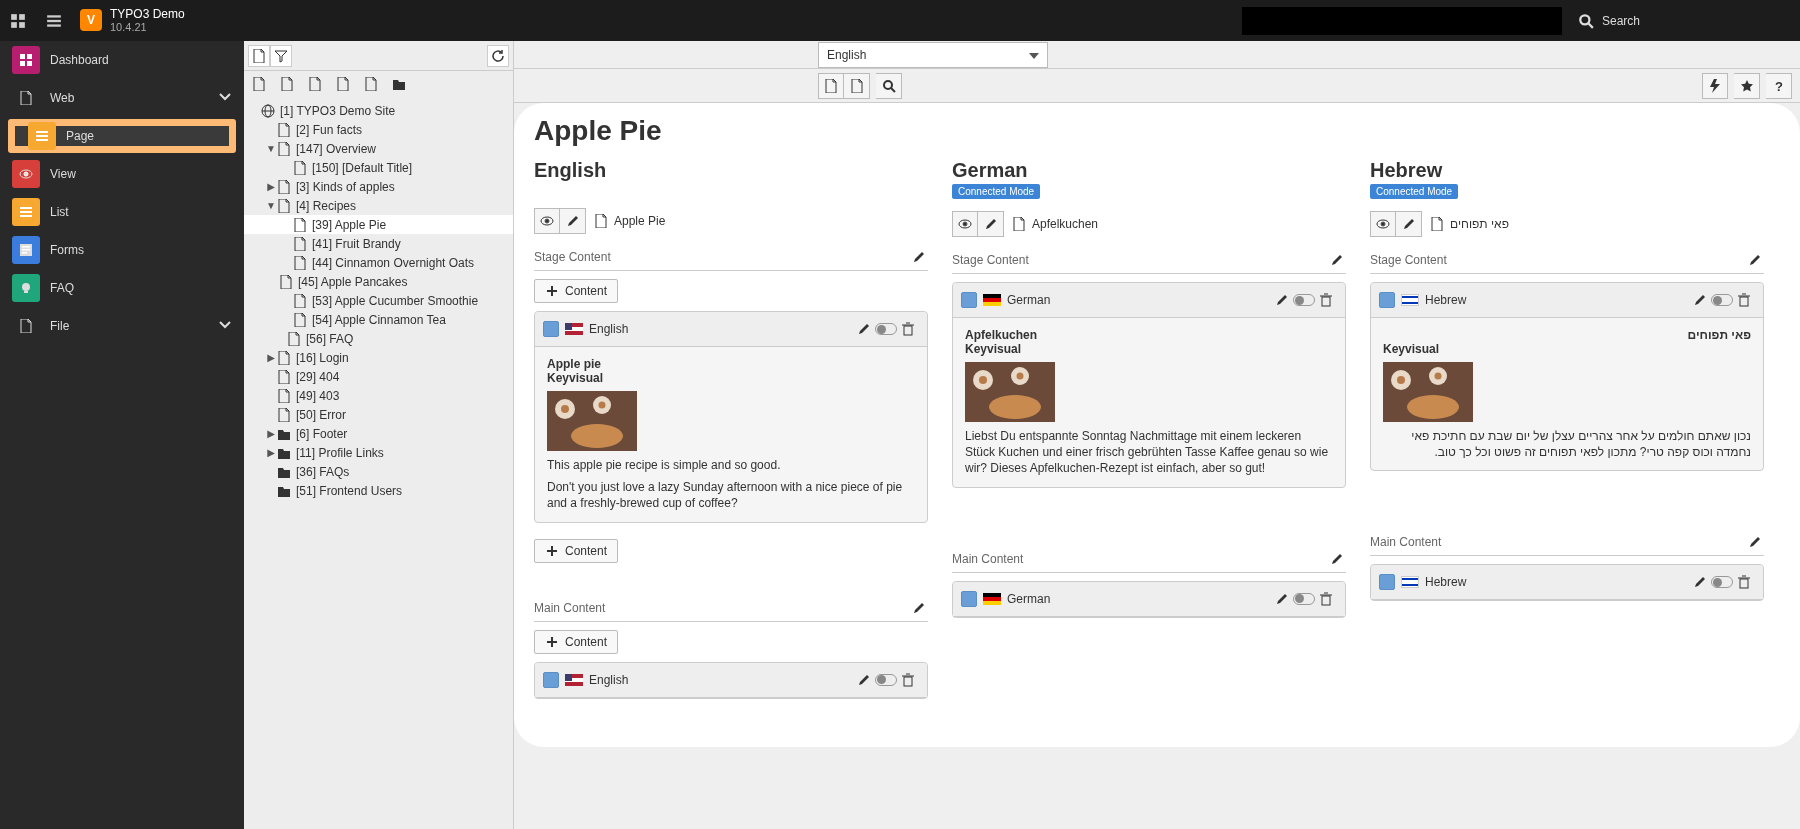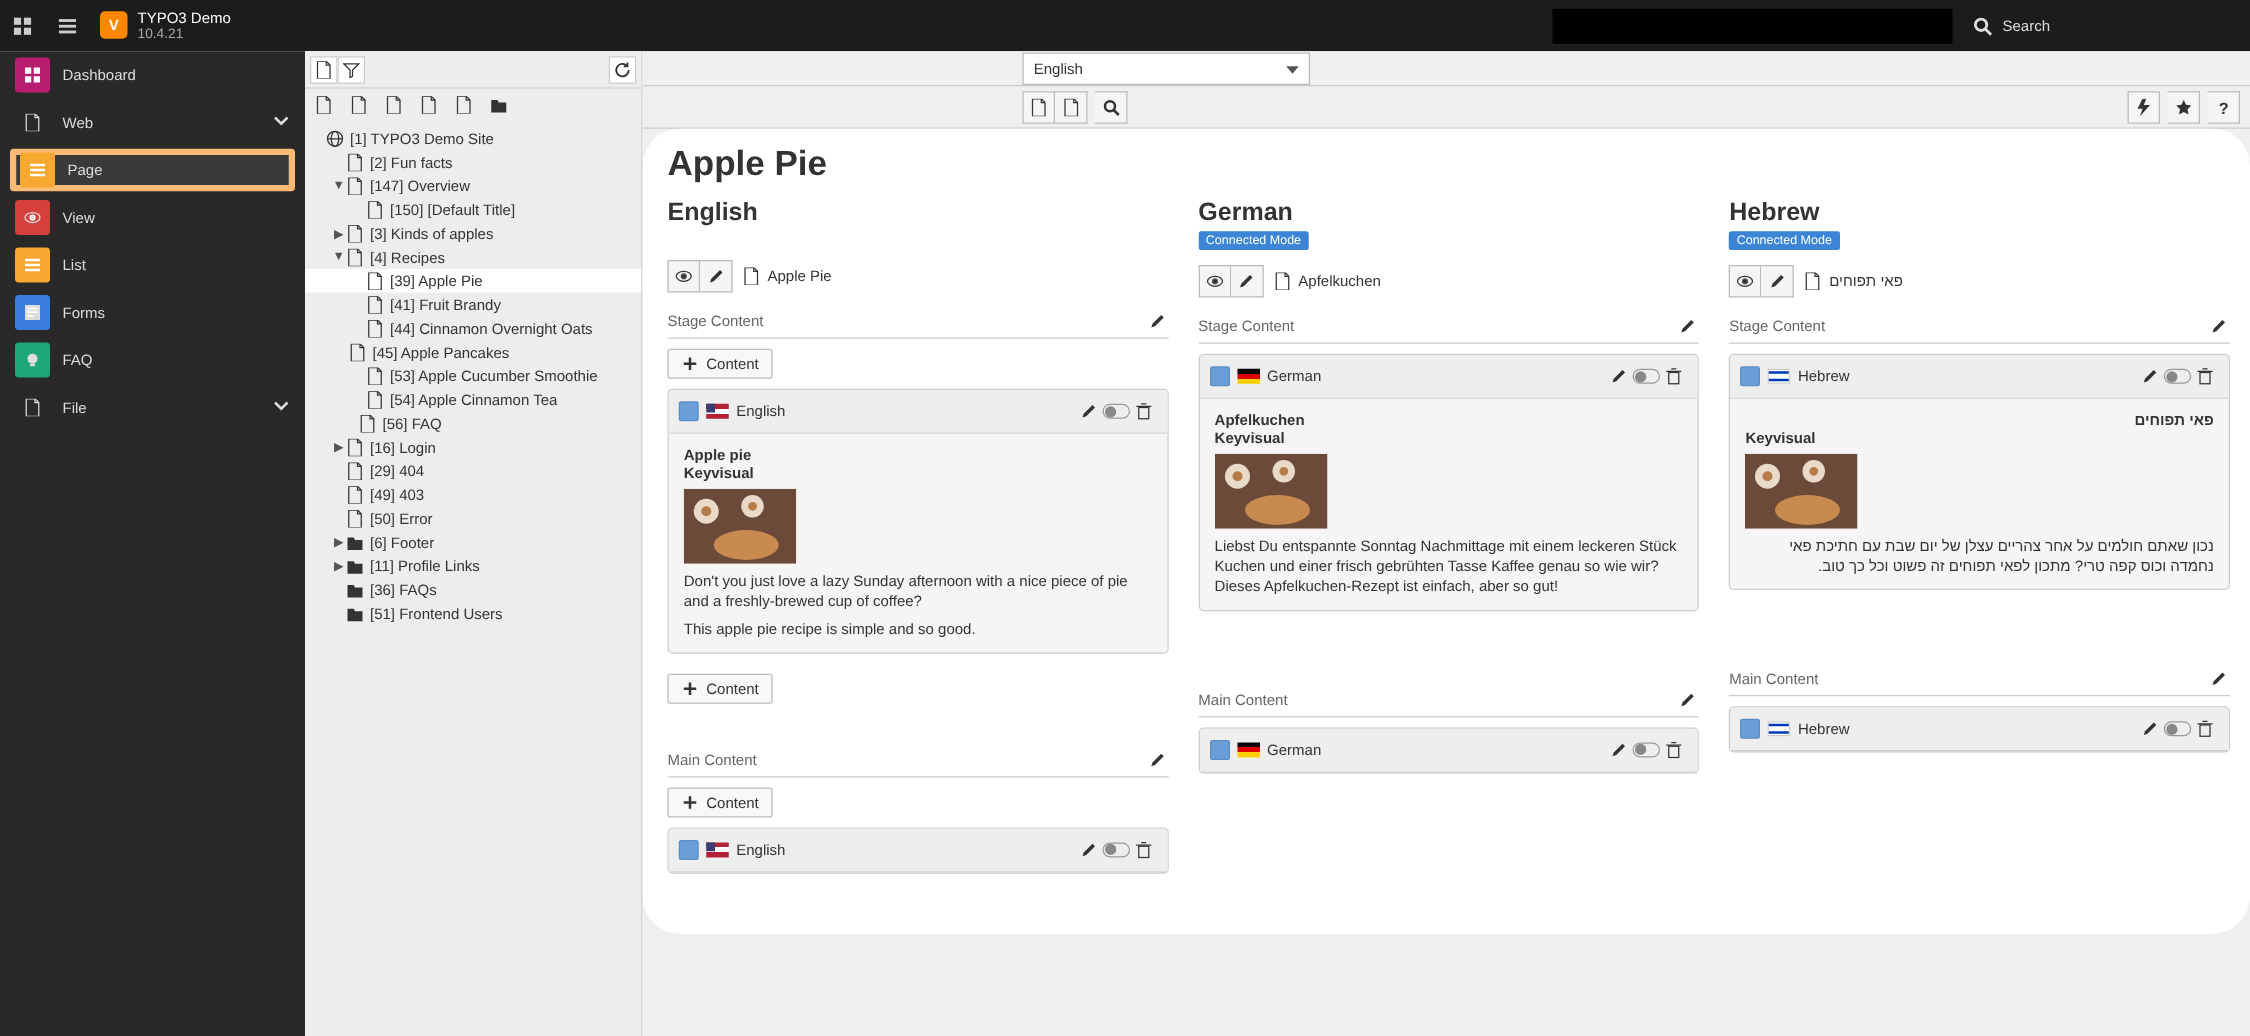--- a/index.html
+++ b/index.html
@@ -23,21 +23,21 @@
 .main-row { flex: 1; display: flex; min-height: 0; }
 
 
 .modmenu { width: 244px; background: #292929; color: #ddd; overflow-y: auto; }
 .modmenu .mod-item { display: flex; align-items: center; height: 38px; padding: 0 12px; cursor: pointer; }
 .modmenu .mod-item .mod-icon { width: 28px; height: 28px; border-radius: 3px; display: flex; align-items: center; justify-content: center; margin-right: 10px; flex-shrink: 0; }
 .modmenu .mod-item .mod-label { flex: 1; color: #ddd; }
 .modmenu .mod-group { display: flex; align-items: center; height: 38px; padding: 0 12px; cursor: pointer; color: #ddd; }
 .modmenu .mod-group .mod-icon { width: 28px; height: 28px; display: flex; align-items: center; justify-content: center; margin-right: 10px; }
 .modmenu .mod-group .chev { margin-left: auto; }
-.modmenu .active { background: #3a3a3a; border: 5px solid #fdba74; border-radius: 3px; margin: 2px 8px; padding: 0 3px; height: 34px; }
+.modmenu .active { background: #3a3a3a; border: 7px solid #fdba74; border-radius: 3px; margin: 2px 8px; padding: 0 13px; height: 34px; }
 .bg-magenta { background: #b71e6f; }
 .bg-orange  { background: #f7a831; color: #5a3700; }
 .bg-red     { background: #d63f3a; }
 .bg-blue    { background: #3b7ddd; }
 .bg-teal    { background: #1fa67a; }
 .bg-green   { background: #5cb85c; }
 .bg-none    { background: transparent; }
 .mod-icon svg { fill: #fff; }
 
 
@@ -60,21 +60,21 @@
 .doc-toolbar { height: 28px; display: flex; align-items: center; padding: 0 8px; gap: 0; border-bottom: 1px solid #ccc; }
 .doc-toolbar .lang-select { margin-left: 296px; }
 .select { border: 1px solid #bbb; background: #fff; height: 26px; padding: 0 26px 0 8px; position: relative; min-width: 230px; display: flex; align-items: center; cursor: pointer; }
 .select::after { content: ""; position: absolute; right: 8px; top: 10px; border-left: 5px solid transparent; border-right: 5px solid transparent; border-top: 6px solid #555; }
 .doc-toolbar2 { height: 34px; display: flex; align-items: center; padding: 0 8px; border-bottom: 1px solid #ccc; }
 .btn-group { display: flex; margin-left: 296px; }
 .btn-sq { width: 26px; height: 26px; border: 1px solid #bbb; background: #f5f5f5; display: flex; align-items: center; justify-content: center; cursor: pointer; }
 .btn-sq + .btn-sq { border-left: none; }
 .doc-toolbar2 .right-btns { margin-left: auto; display: flex; gap: 6px; }
 
-.doc-body { padding: 12px 16px 40px 20px; background: #fff; border-radius: 30px; }
+.doc-body { padding: 12px 36px 40px 20px; background: #fff; border-radius: 30px; }
 .doc-body h1 { font-size: 28px; font-weight: 600; margin-bottom: 12px; }
 
 .lang-cols { display: flex; gap: 24px; align-items: flex-start; }
 .lang-col { flex: 1; min-width: 0; }
 .lang-col h2 { font-size: 20px; font-weight: 600; margin-bottom: 2px; }
 .mode-badge { display: inline-block; background: #3b84d6; color: #fff; font-size: 10px; padding: 2px 6px; border-radius: 2px; margin-bottom: 6px; }
 .lang-header-row { display: flex; align-items: center; gap: 0; margin: 6px 0 10px 0; }
 .lang-header-row .icon-group { display: flex; }
 .lang-header-row .page-ref { margin-left: 8px; display: flex; align-items: center; gap: 6px; }
 .lang-header-row .page-ref svg { fill: #888; }
@@ -662,22 +662,22 @@
               <div class="ce-title">Apple pie</div>
               <div class="ce-sub">Keyvisual</div>
               <div class="thumb"><svg viewBox="0 0 90 60">
                     <rect width="90" height="60" fill="#6b4a3a"></rect>
                     <circle cx="18" cy="18" r="10" fill="#e8d9c8"></circle>
                     <circle cx="55" cy="14" r="9" fill="#e8d9c8"></circle>
                     <circle cx="18" cy="18" r="4" fill="#b77b4a"></circle>
                     <circle cx="55" cy="14" r="3.5" fill="#b77b4a"></circle>
                     <ellipse cx="50" cy="45" rx="26" ry="12" fill="#c98a4f"></ellipse>
                   </svg></div>
+              <p>This apple pie recipe is simple and so good.</p>
               <p>Don't you just love a lazy Sunday afternoon with a nice piece of pie and a freshly-brewed cup of coffee?</p>
-              <p>This apple pie recipe is simple and so good.</p>
             </div>
           </div>
 
           <div class="add-content">
             <svg class="ic" viewBox="0 0 14 14" style="stroke:#555">
                 <use href="#i-plus"></use>
               </svg>
             <span>Content</span>
           </div>
 

